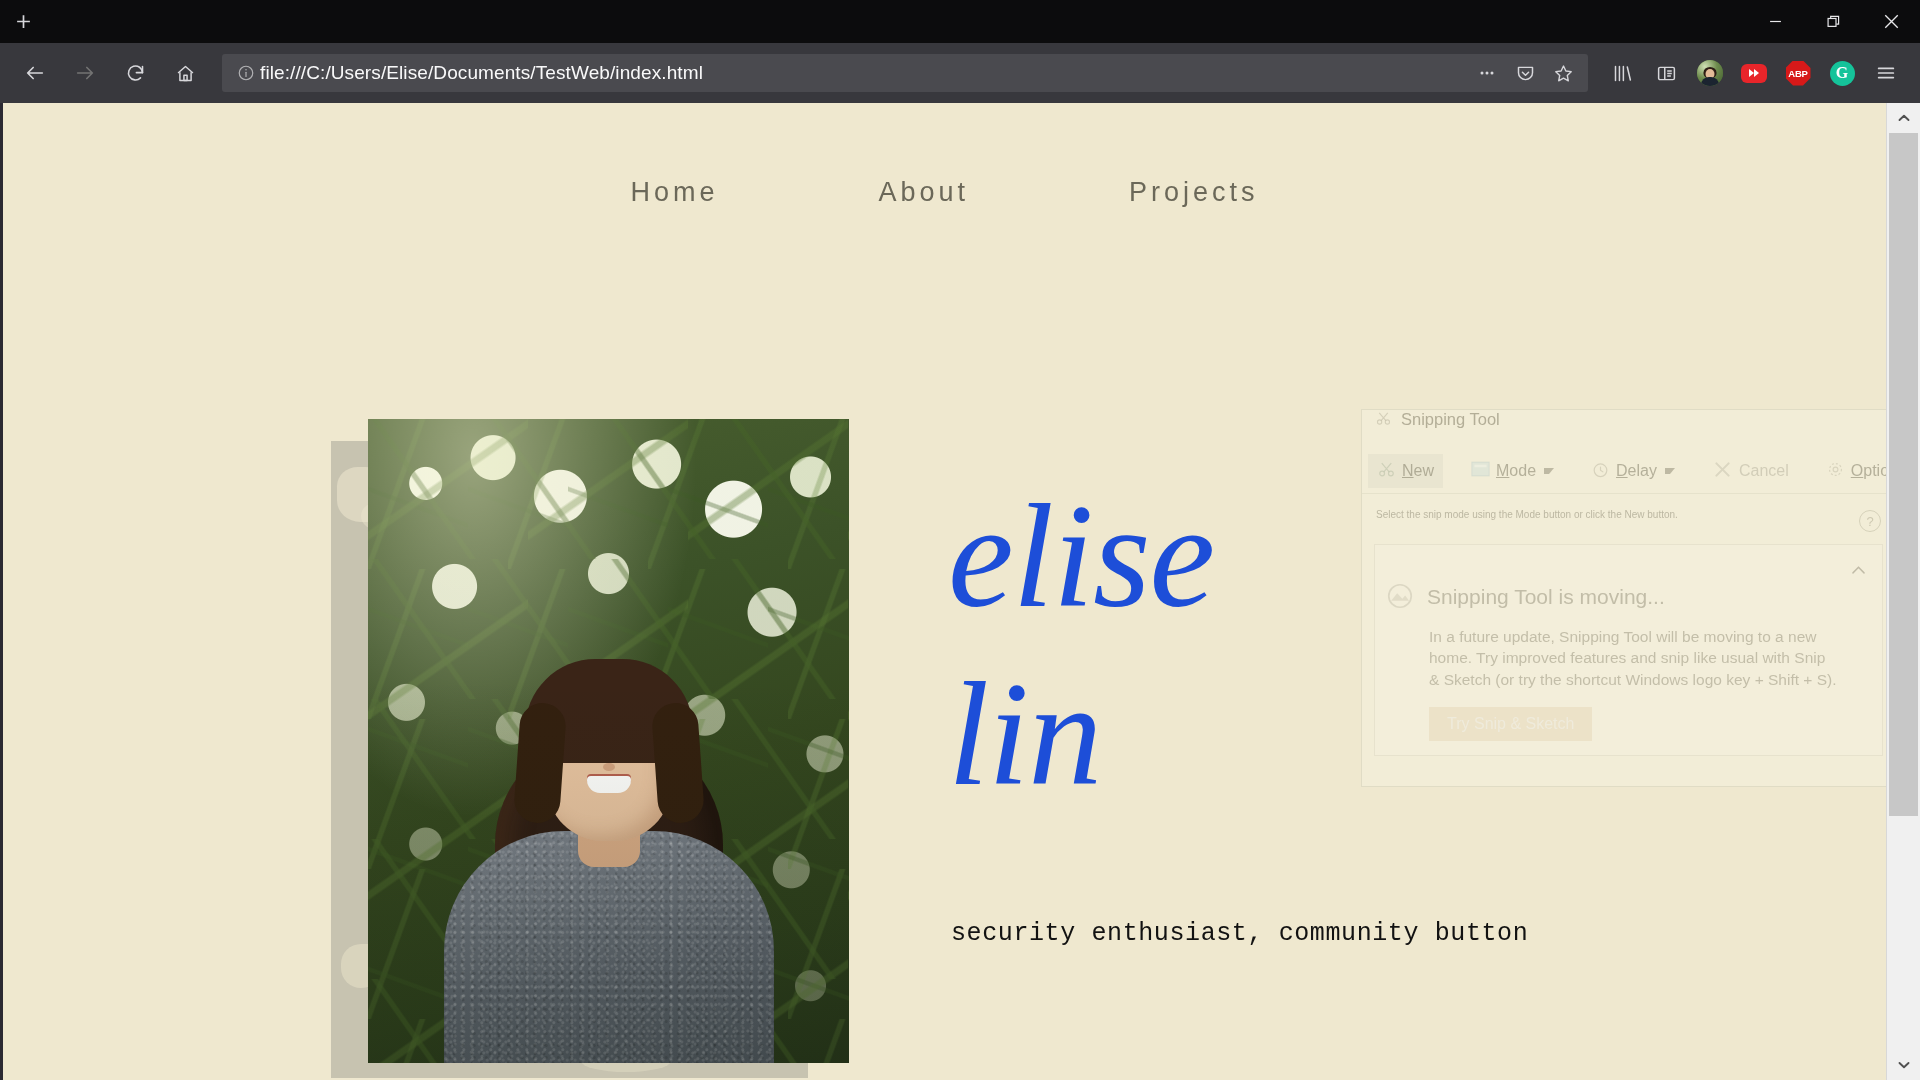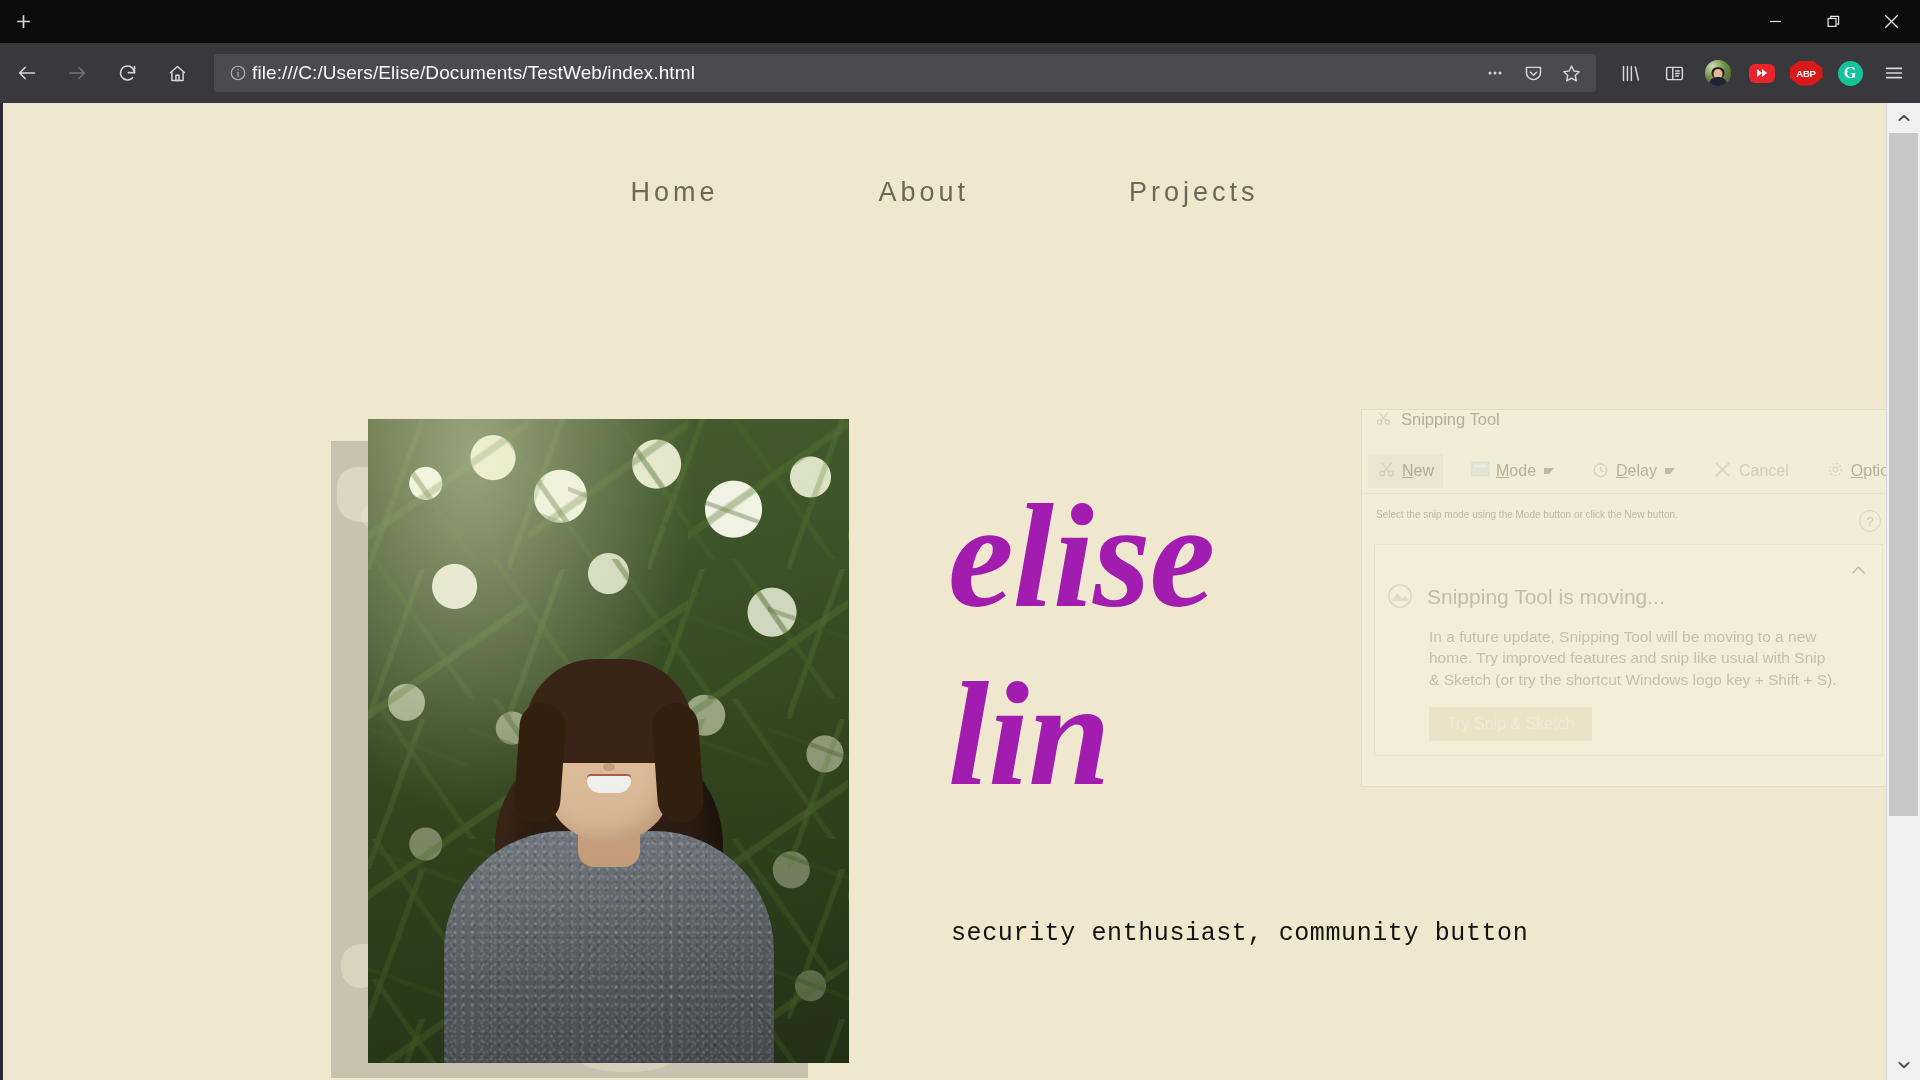--- a/index.html
+++ b/index.html
@@ -40,21 +40,21 @@
     width:46px; display:flex; align-items:center; justify-content:center;
     color:#d7d7db;
   }
   .tabstrip-spacer { flex:1; }
   .wincontrols { display:flex; align-items:stretch; }
   .wc { width:58px; display:flex; align-items:center; justify-content:center; color:#e8e8ea; }
 
   
   .navbar {
     height:60px; background:#38383d; display:flex; align-items:center;
-    padding:0 4px; gap:4px; flex:0 0 60px;
+    padding:0 12px; gap:4px; flex:0 0 60px;
   }
   .navbtn {
     width:46px; height:46px; display:flex; align-items:center; justify-content:center;
     color:#d7d7db; flex:0 0 46px;
   }
   .navbtn.disabled { color:#737373; }
   .urlbar {
     flex:1; height:38px; background:#4a4a4f; border-radius:3px;
     display:flex; align-items:center; margin:0 8px 0 10px; padding:0 6px 0 10px;
     min-width:0;
@@ -74,21 +74,21 @@
     background:#4b6b3a; position:relative; display:block;
   }
   .avatar-ico .sky { position:absolute; inset:0; background:radial-gradient(circle at 30% 25%, #cfe0b4 0%, #6f8c4e 45%, #3e5a2c 100%); }
   .avatar-ico .head { position:absolute; left:50%; top:34%; transform:translateX(-50%); width:9px; height:10px; border-radius:50%; background:#e3bb97; }
   .avatar-ico .hair { position:absolute; left:50%; top:26%; transform:translateX(-50%); width:13px; height:11px; border-radius:50% 50% 40% 40%; background:#2d1d14; }
   .avatar-ico .body { position:absolute; left:50%; bottom:0; transform:translateX(-50%); width:18px; height:9px; border-radius:8px 8px 0 0; background:#1b2430; }
 
   .yt-ico { width:26px; height:19px; border-radius:6px; background:#e8252a; display:flex; align-items:center; justify-content:center; }
   .yt-ico .ff { width:0;height:0;border-left:5px solid #fff;border-top:4px solid transparent;border-bottom:4px solid transparent; }
   .abp-ico {
-    width:33px; height:25px; background:#d71919; color:#fff;
+    width:25px; height:25px; background:#d71919; color:#fff;
     font-size:9.5px; font-weight:bold; letter-spacing:-0.2px;
     display:flex; align-items:center; justify-content:center;
     clip-path:polygon(30% 0,70% 0,100% 30%,100% 70%,70% 100%,30% 100%,0 70%,0 30%);
   }
   .gram-ico {
     width:25px; height:25px; border-radius:50%; background:#15c39a; color:#fff;
     font-size:16px; font-weight:bold; display:flex; align-items:center; justify-content:center;
     font-family:"Liberation Serif", serif;
   }
 
@@ -216,22 +216,22 @@
     position:absolute; left:50%; transform:translateX(-50%); bottom:270px;
     width:44px; height:17px; background:#fdfdfb; border-radius:6px 6px 20px 20px;
     box-shadow:0 -2px 0 #b5604f;
   }
   .p-nose { position:absolute; left:50%; transform:translateX(-50%); bottom:292px; width:12px; height:8px; background:rgba(190,130,95,.5); border-radius:50%; }
 
   
   .name {
     position:absolute; left:945px; top:382px; width:520px;
     font-family:"Liberation Serif", serif;
-    font-style:italic; font-weight:bold;
-    font-size:148px; line-height:0.97; color:#a21caf;
+    font-style:italic; font-weight:normal;
+    font-size:148px; line-height:0.97; color:#1d4ed8;
     letter-spacing:-1px;
   }
   .name .l2 { display:block; margin-top:34px; }
   .tagline {
     position:absolute; left:948px; top:816px;
     font-family:"Liberation Mono", monospace;
     font-size:25px; color:#121212; letter-spacing:0.6px;
   }
 
   

